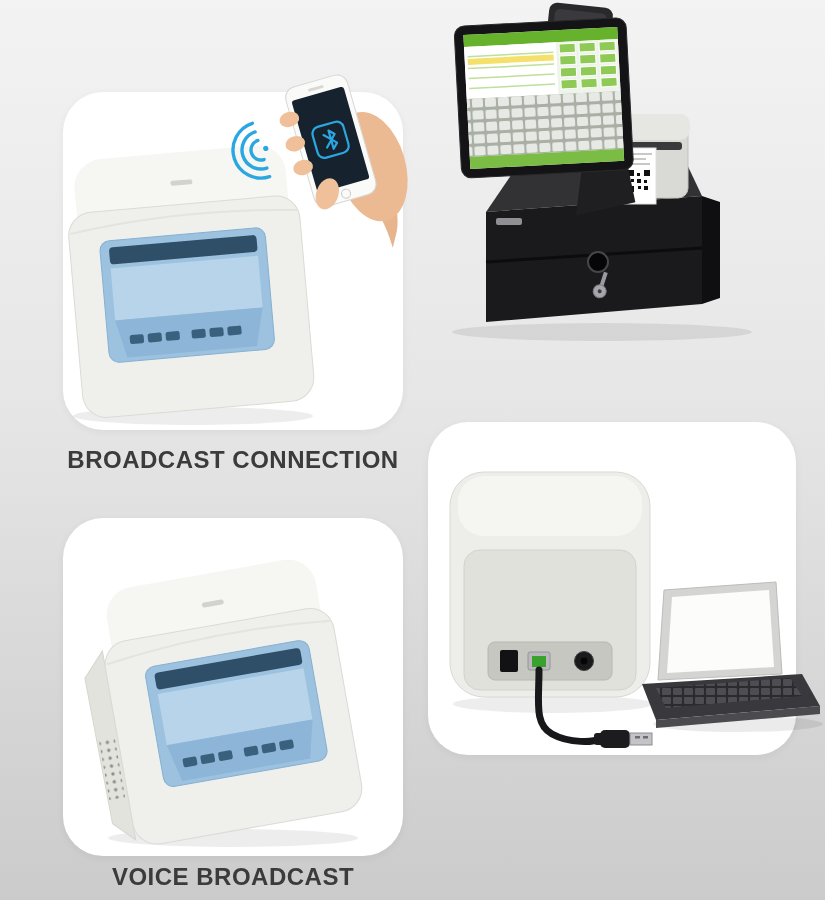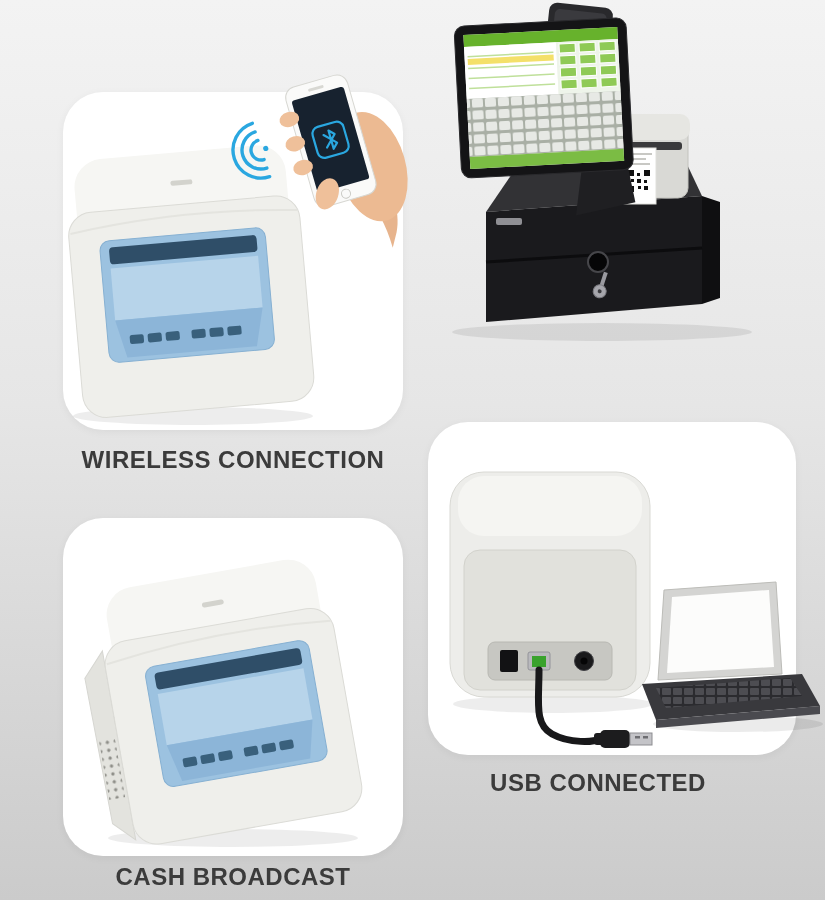--- a/index.html
+++ b/index.html
@@ -71,21 +71,21 @@
           <rect x="-16" y="-16" width="32" height="32" rx="7"></rect>
           <path d="M-5.5,-6.5 L5.5,4.5 L0.5,9.5 L0.5,-9.5 L5.5,-4.5 L-5.5,6.5"></path>
         </g>
       </g>
       <ellipse cx="-2" cy="30" rx="10" ry="7.5" fill="#efc09a"></ellipse>
       <ellipse cx="-3" cy="55" rx="10" ry="7.5" fill="#efc09a"></ellipse>
       <ellipse cx="-2" cy="80" rx="10" ry="7.5" fill="#efc09a"></ellipse>
       <ellipse cx="14" cy="112" rx="11" ry="16" transform="rotate(35 14 112)" fill="#efc09a"></ellipse>
     </g>
   </svg>
-  <h2 class="caption cap1">WIRELESS CONNECTION</h2>
+  <h2 class="caption cap1">BROADCAST CONNECTION</h2>
 
   <svg class="scene" style="left:430px;top:0;width:395px;height:345px" viewBox="0 0 395 345">
     <defs>
       <pattern id="kbd2" width="13" height="12" patternUnits="userSpaceOnUse">
         <rect width="13" height="12" fill="#a9afa5"></rect>
         <rect x="1" y="1" width="11" height="9" rx="1.5" fill="#e7e9e5"></rect>
       </pattern>
     </defs>
 
     <ellipse cx="172" cy="332" rx="150" ry="9" fill="rgba(0,0,0,0.08)"></ellipse>
@@ -197,21 +197,21 @@
       <g fill="#39607c">
         <rect x="66" y="184" width="14" height="9" rx="2"></rect>
         <rect x="84" y="184" width="14" height="9" rx="2"></rect>
         <rect x="102" y="184" width="14" height="9" rx="2"></rect>
         <rect x="128" y="184" width="14" height="9" rx="2"></rect>
         <rect x="146" y="184" width="14" height="9" rx="2"></rect>
         <rect x="164" y="184" width="14" height="9" rx="2"></rect>
       </g>
     </g>
   </svg>
-  <h2 class="caption cap3">CASH BROADCAST</h2>
+  <h2 class="caption cap3">VOICE BROADCAST</h2>
 
   <svg class="scene" style="left:428px;top:422px;width:397px;height:333px" viewBox="0 0 397 333">
     <defs>
       <pattern id="lkeys4" width="11" height="9" patternUnits="userSpaceOnUse">
         <rect width="11" height="9" fill="#2b2b2f"></rect>
         <rect x="1" y="1" width="9" height="7" rx="1" fill="#4d4d52"></rect>
       </pattern>
     </defs>
 
     <ellipse cx="125" cy="282" rx="100" ry="9" fill="rgba(0,0,0,0.07)"></ellipse>
@@ -240,15 +240,14 @@
     </g>
 
     <g transform="translate(222,148)">
       <path d="M14,20 L126,12 L132,104 L8,110 Z" fill="#d4d4d2" stroke="#bcbcb8"></path>
       <path d="M22,27 L119,20 L124,97 L17,103 Z" fill="#fcfcfb"></path>
       <path d="M-8,114 L152,104 L170,136 L6,150 Z" fill="#39393d"></path>
       <path d="M6,118 L140,108 L152,126 L16,138 Z" fill="url(#lkeys4)"></path>
       <path d="M6,150 L170,136 L170,144 L6,158 Z" fill="#4a4a4f"></path>
     </g>
   </svg>
-  <h2 class="caption cap4">USB CONNECTED</h2>
 
 </div>
 
 </body></html>

